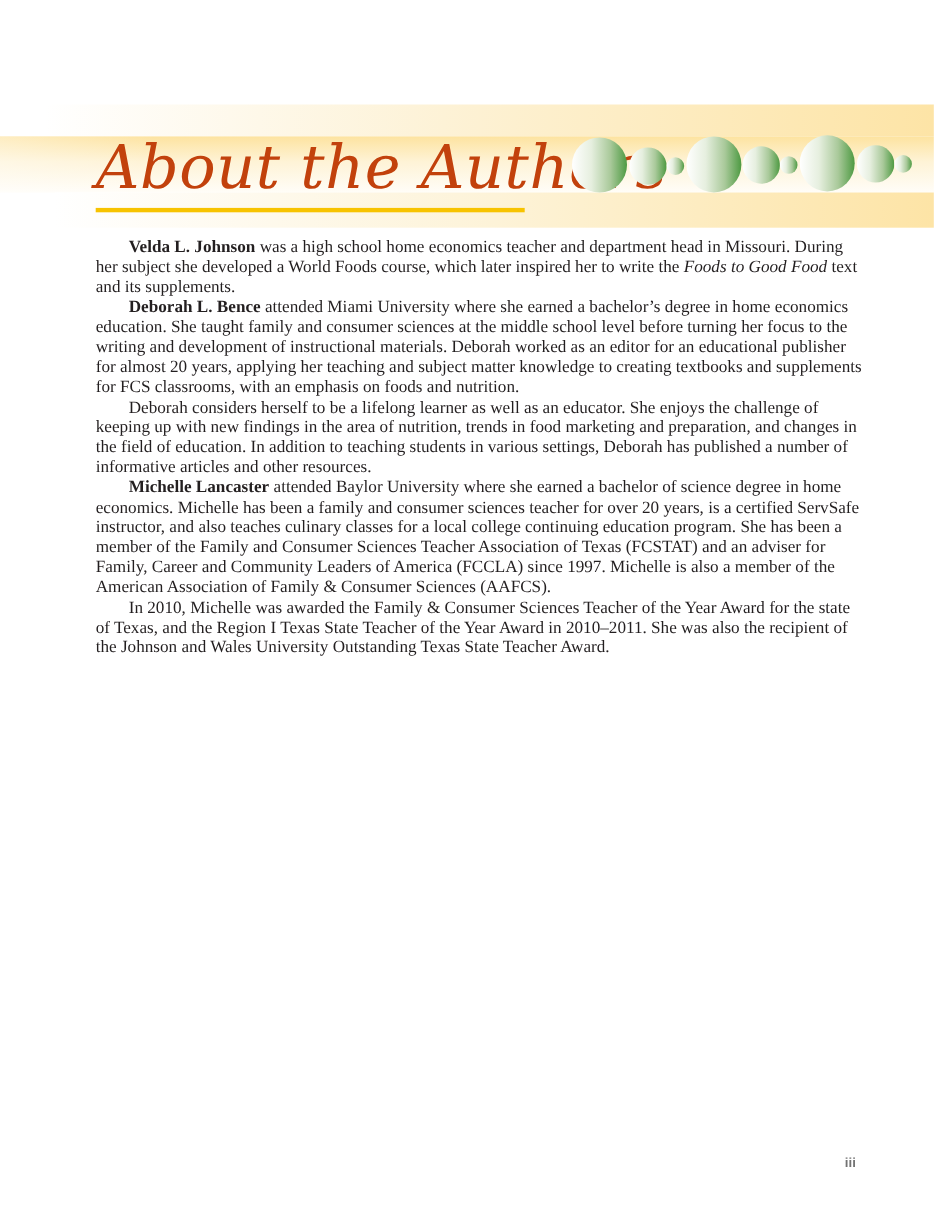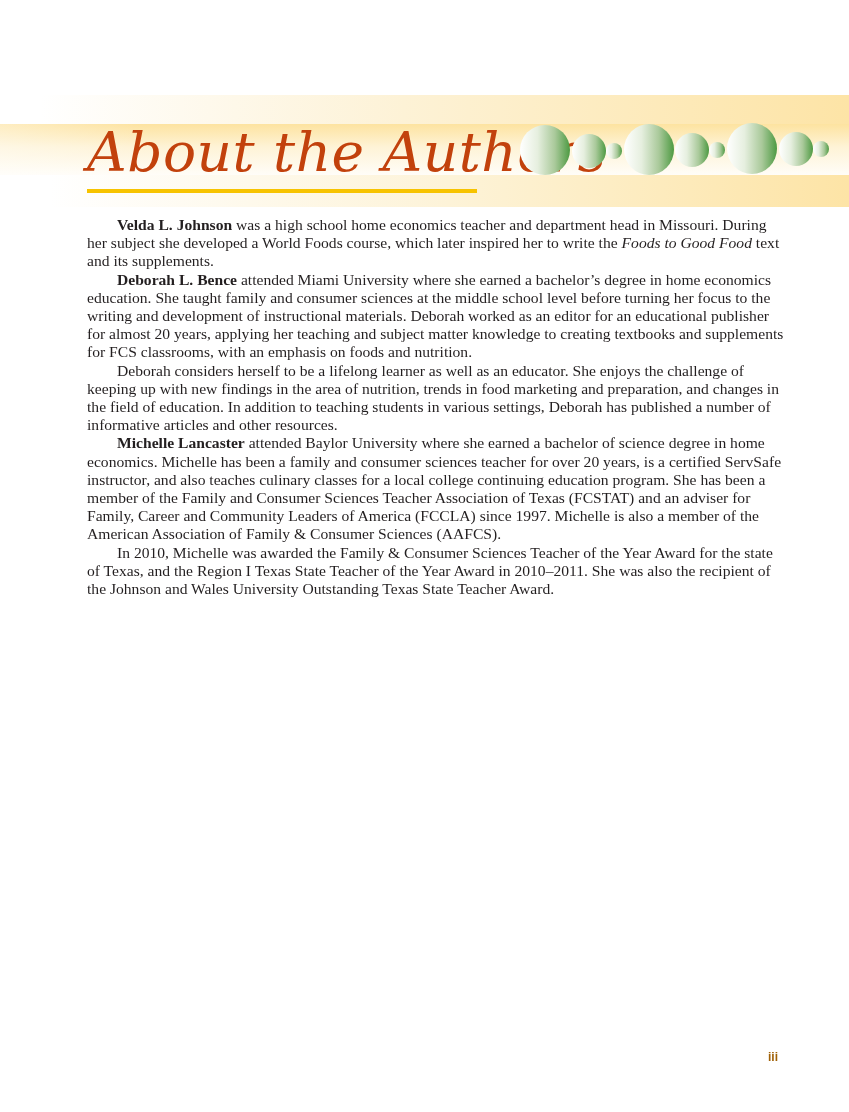--- a/index.html
+++ b/index.html
@@ -15,21 +15,21 @@
   .title { position:absolute; left:87px; top:124px; margin:0; font-family:"DejaVu Serif", serif;
     font-style:italic; font-weight:normal; font-size:55px; letter-spacing:0.5px; color:#c2410c; line-height:56px; white-space:nowrap; }
   .rule { position:absolute; left:87px; top:189px; width:390px; height:4px; background:#f7c300; }
   .dots { position:absolute; left:0; top:0; }
   .circle { position:absolute; border-radius:50%;
     background:linear-gradient(to right, #ffffff 0%, #e6efdf 35%, #a9c99a 70%, #4d9a42 100%); }
   .content { position:absolute; left:87px; top:216px; width:700px; font-size:15.6px; line-height:18.2px; }
   .content p { margin:0; text-indent:30px; }
   .content p.gap { }
   .content b { font-weight:bold; }
-  .pageno { position:absolute; left:768px; top:1050px; font-family:"Liberation Sans", sans-serif; font-weight:bold; font-size:12px; color:#a16207; }
+  .pageno { position:absolute; left:768px; top:1050px; font-family:"Liberation Sans", sans-serif; font-weight:bold; font-size:12px; color:#737373; }
 </style>
 </head>
 <body>
 
 <div class="band-top"></div>
 <div class="band-mid"></div>
 <div class="band-mid-fade"></div>
 <div class="band-bot"></div>
 
 <h1 class="title">About the Authors</h1>

